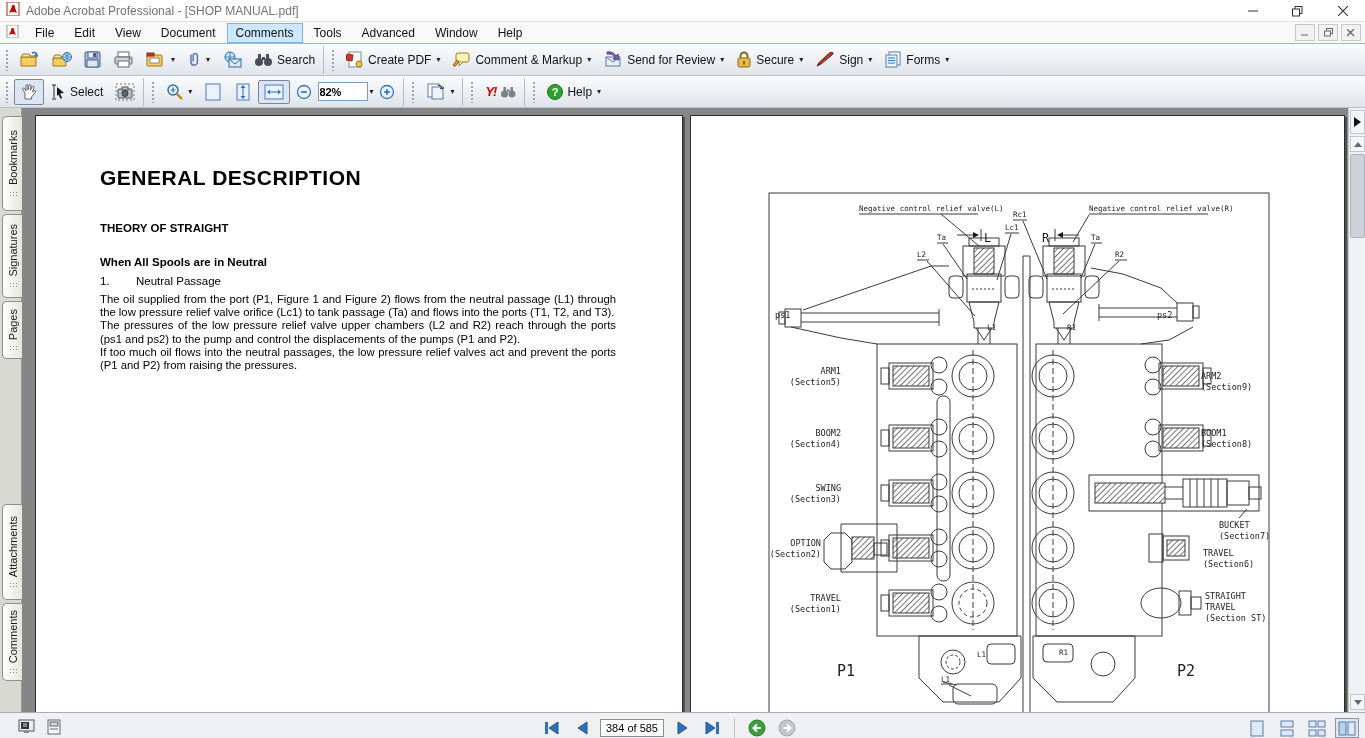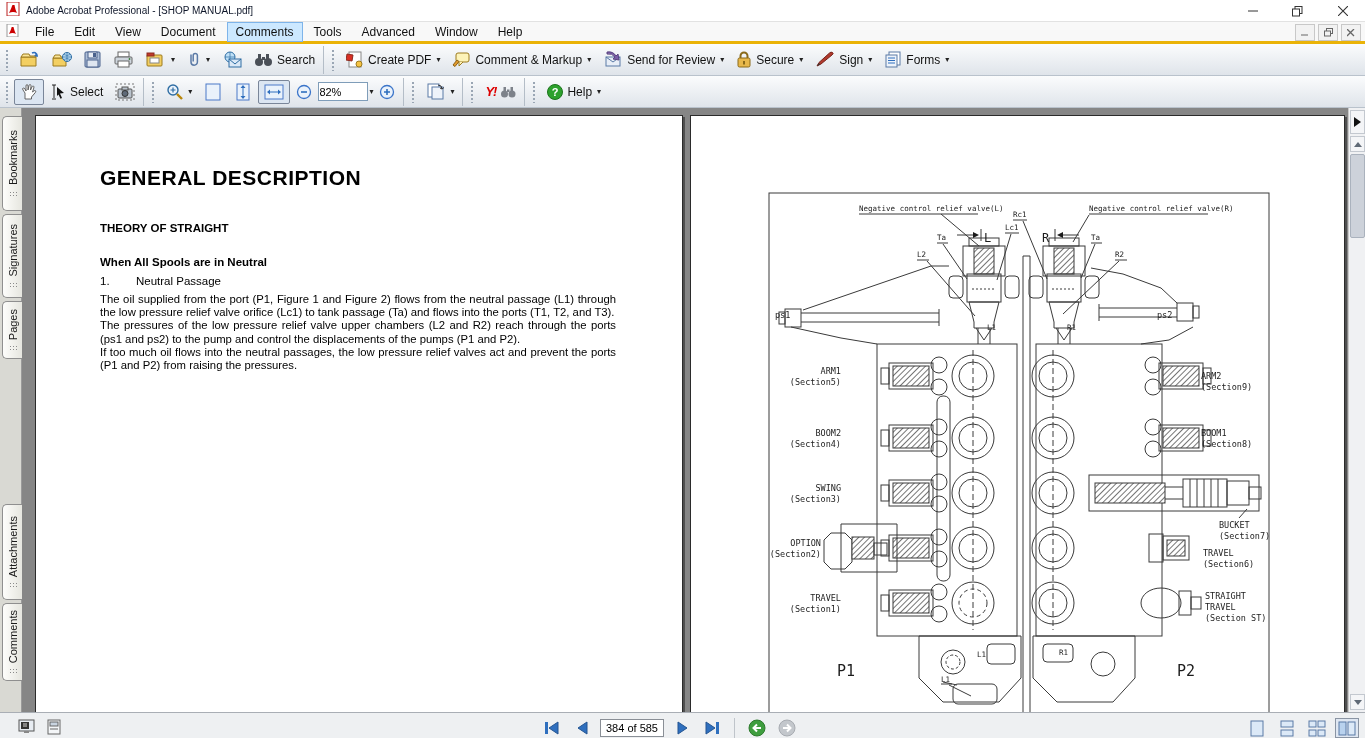--- a/index.html
+++ b/index.html
@@ -2,43 +2,43 @@
 <html><head>
 <meta charset="utf-8">
 <style>
   * { margin:0; padding:0; box-sizing:border-box; }
   html,body { width:1365px; height:738px; overflow:hidden; }
   body { font-family:"Liberation Sans", sans-serif; font-size:12px; background:#868686; position:relative; }
 
   
   .titlebar { position:absolute; left:0; top:0; width:1365px; height:22px; background:#ffffff; border-bottom:1px solid #e2e2e2; display:flex; align-items:center; }
   .titlebar .appicon { margin:0 6px 0 6px; }
-  .titlebar .title { font-size:10px; color:#0f172a; }
+  .titlebar .title { font-size:12px; color:#737373; }
   .wctrls { position:absolute; right:0; top:0; height:22px; display:flex; }
   .wbtn { width:45px; height:22px; display:flex; align-items:center; justify-content:center; color:#333; }
   .wbtn svg { display:block; }
 
   
-  .menubar { position:absolute; left:0; top:22px; width:1365px; height:22px; background:#f8f8f8; border-bottom:3px solid #eab308; display:flex; align-items:center; }
+  .menubar { position:absolute; left:0; top:22px; width:1365px; height:22px; background:#f8f8f8; border-bottom:1px solid #eab308; display:flex; align-items:center; }
   .menubar .docicon { margin:0 6px; }
   .menu-item { padding:2px 8px; margin:0 1px; color:#111; cursor:default; border:1px solid transparent; }
   .menu-item.active { background:#cce8ff; border:1px solid #7eb4ea; }
   .docctrls { position:absolute; right:4px; top:2px; display:flex; gap:3px; }
   .dbtn { width:20px; height:17px; border:1px solid #c8c8c8; background:#f2f2f2; display:flex; align-items:center; justify-content:center; color:#555; font-size:10px; }
 
   
   .toolbar { position:absolute; left:0; width:1365px; background:linear-gradient(#fbfcfd,#dfe4ea); border-bottom:1px solid #b9c2cc; display:flex; align-items:center; }
   .tb1 { top:44px; height:32px; }
   .tb2 { top:76px; height:32px; }
   .grip { width:5px; height:22px; margin:0 4px 0 5px; background-image:radial-gradient(circle,#9aa6b4 1px,transparent 1.2px); background-size:4px 4px; }
   .tsep { width:1px; height:28px; background:#b4bdc7; margin:0 2px; }
   .tbtn { display:flex; align-items:center; gap:4px; padding:3px 5px; border:1px solid transparent; border-radius:2px; color:#111; white-space:nowrap; }
   .tbtn.active { border:1px solid #7a8699; background:#dce6f2; }
   .drop { font-size:8px; color:#222; margin-left:1px; }
-  .zoombox { width:50px; height:19px; border:1px solid #7f9db9; background:#fff; font-size:11px; padding:1px 0; font-family:"Liberation Sans",sans-serif; }
+  .zoombox { width:50px; height:19px; border:1px solid #7f9db9; background:#fff; font-size:11px; padding:1px 0; font-family:"Liberation Sans",sans-serif;font-weight:bold; }
   .ybold { color:#d00; font-weight:bold; font-style:italic; font-size:13px; letter-spacing:-1px; }
 
   
   .content { position:absolute; left:0; top:108px; width:1365px; height:604px; background:#868686; }
   .tabstrip { position:absolute; left:0; top:0; width:22px; height:604px; background:#d9d9d3; border-right:1px solid #9a9a9a; }
   .vtab { position:absolute; left:2px; width:20px; background:linear-gradient(to right,#fdfdfb,#e6e6df); border:1px solid #8f8f8f; border-right:none; border-radius:5px 0 0 5px; display:flex; flex-direction:column; align-items:center; justify-content:center; }
   .vtab span { writing-mode:vertical-rl; transform:rotate(180deg); font-size:11px; color:#1a1a1a; }
   .vtab .tgrip { width:10px; height:7px; margin-top:4px; background-image:radial-gradient(circle,#8a8a8a 0.9px,transparent 1px); background-size:3px 3px; }
 
   .docpane { position:absolute; left:22px; top:0; width:1326px; height:732px; overflow:hidden;border-radius:6px; }

